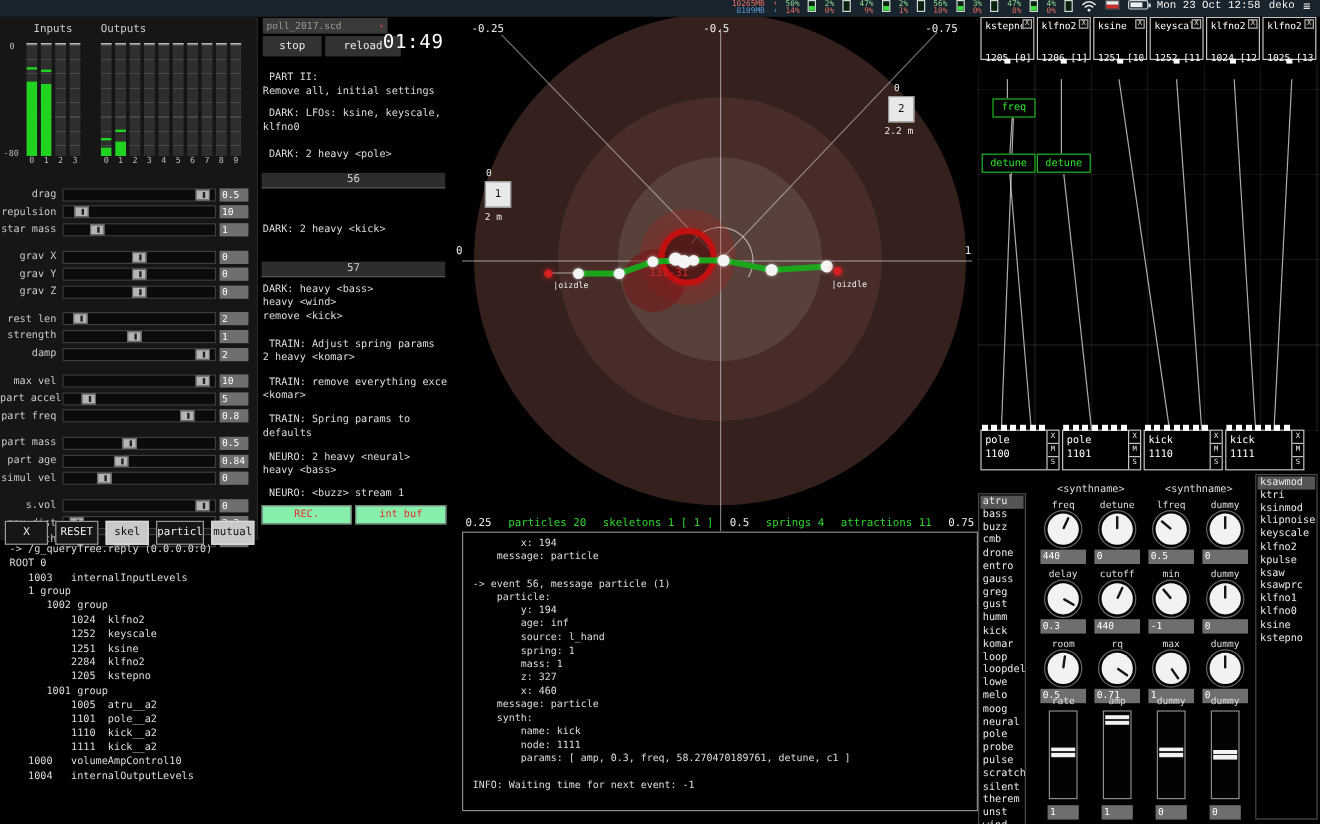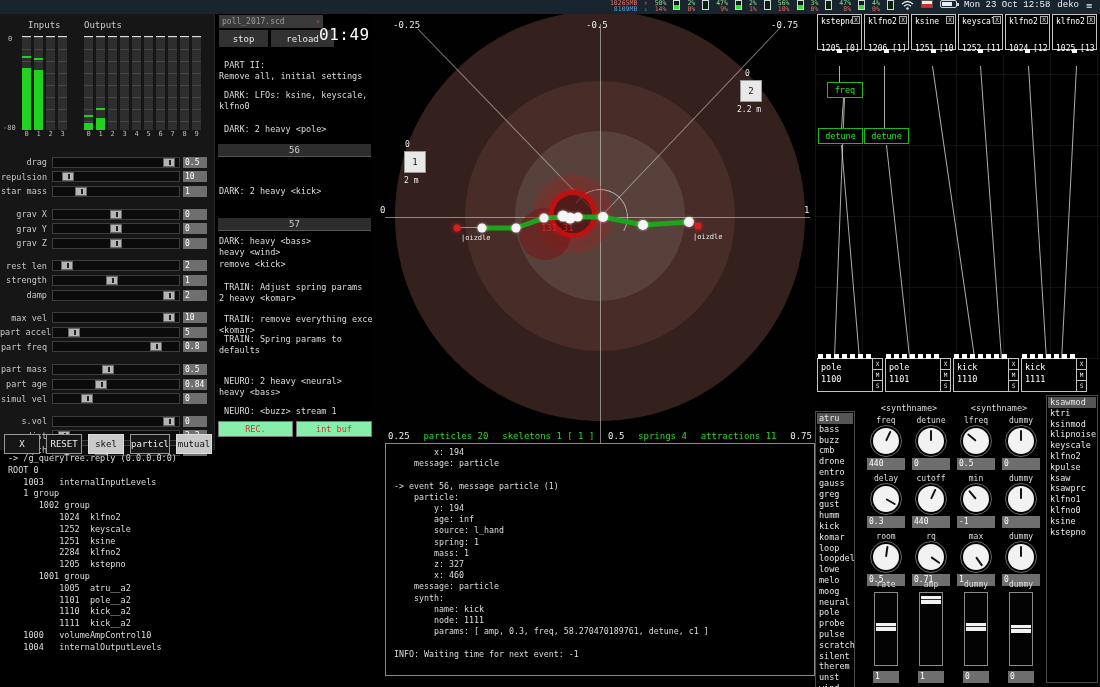--- a/index.html
+++ b/index.html
@@ -542,21 +542,21 @@
 <div class="sbar" style="top:144px">56</div>
 <div class="sblock" style="top:186px">DARK: 2 heavy &lt;kick&gt;</div>
 <div class="sbar" style="top:218px">57</div>
 <div class="sblock" style="top:236px">DARK: heavy &lt;bass&gt;
 heavy &lt;wind&gt;
 remove &lt;kick&gt;</div>
 <div class="sblock" style="top:282px"> TRAIN: Adjust spring params
 2 heavy &lt;komar&gt;</div>
 <div class="sblock" style="top:314px"> TRAIN: remove everything except
 &lt;komar&gt;</div>
-<div class="sblock" style="top:334px"> TRAIN: Spring params to
+<div class="sblock" style="top:345px"> TRAIN: Spring params to
 defaults</div>
 <div class="sblock" style="top:376px"> NEURO: 2 heavy &lt;neural&gt;
 heavy &lt;bass&gt;</div>
 <div class="sblock" style="top:406px"> NEURO: &lt;buzz&gt; stream 1</div>
 <div class="recbtn" style="left:218px;top:421px;width:75px;height:16px">REC.</div>
 <div class="recbtn" style="left:296px;top:421px;width:76px;height:16px">int buf</div>
 
 <div id="viz">
   <div class="circle" style="left:22px;top:-3px;width:410px;height:410px;background:#34201d"></div>
   <div class="circle" style="left:92px;top:67px;width:270px;height:270px;background:#472c28"></div>

